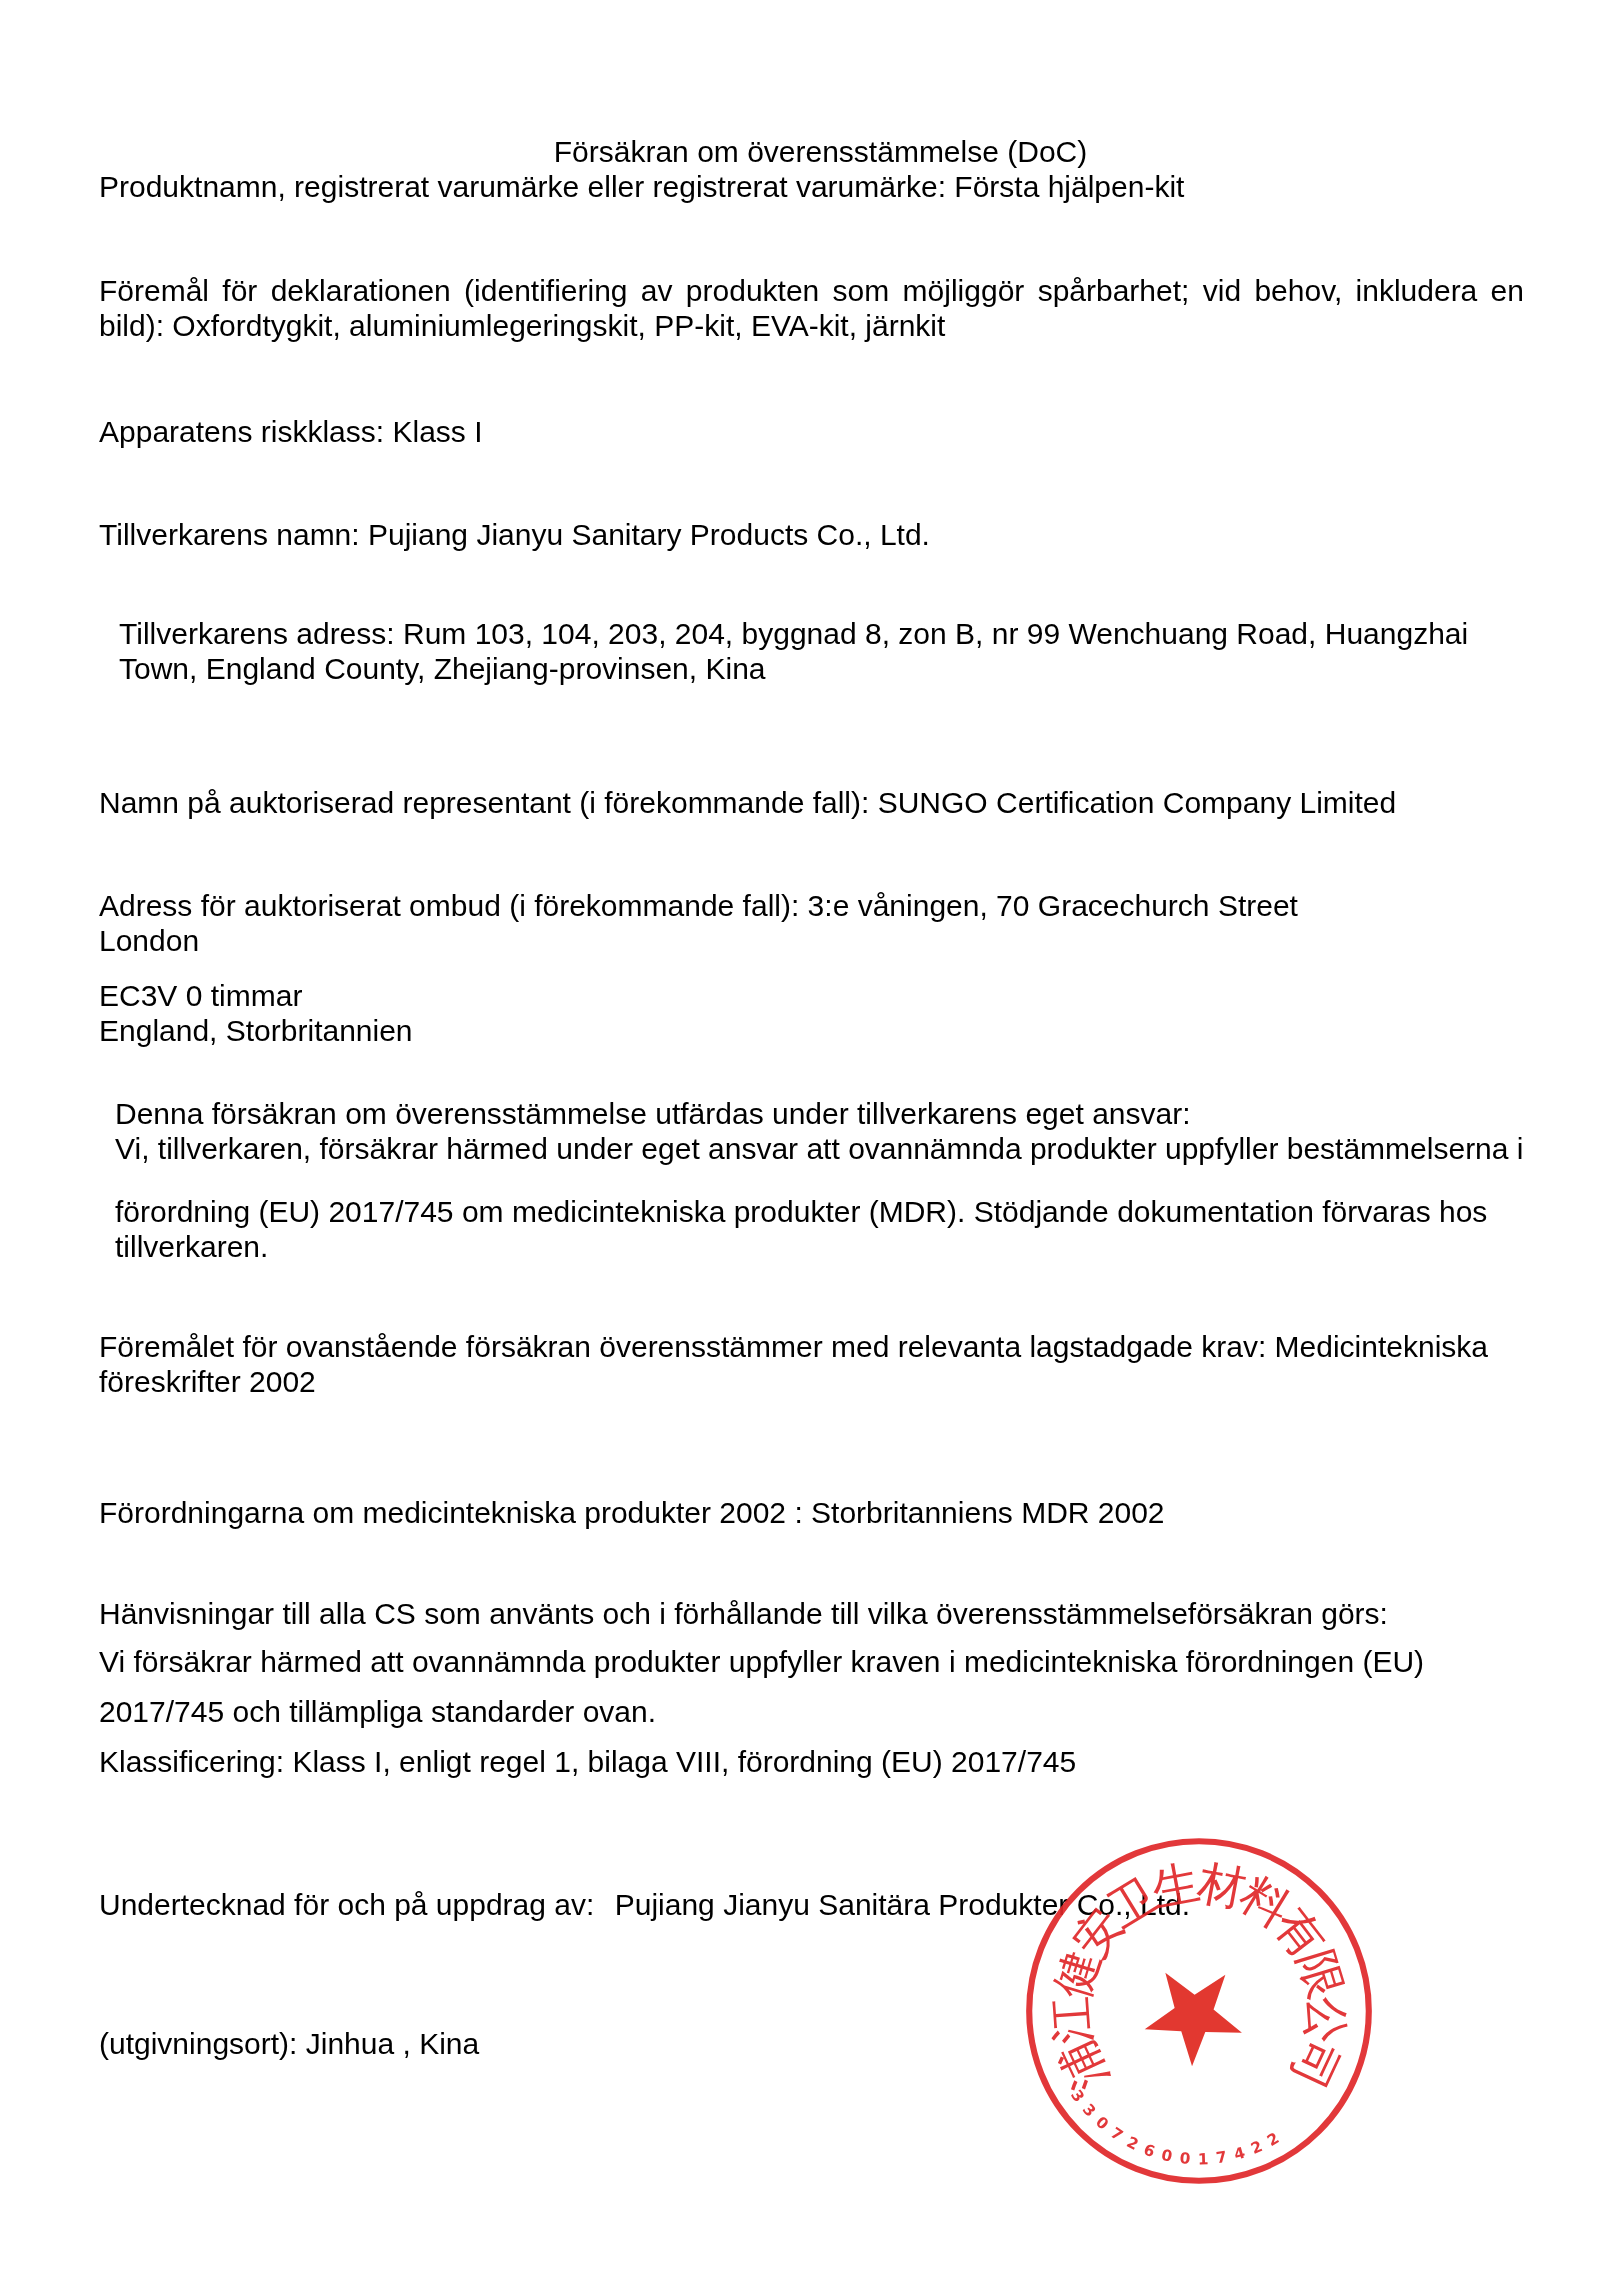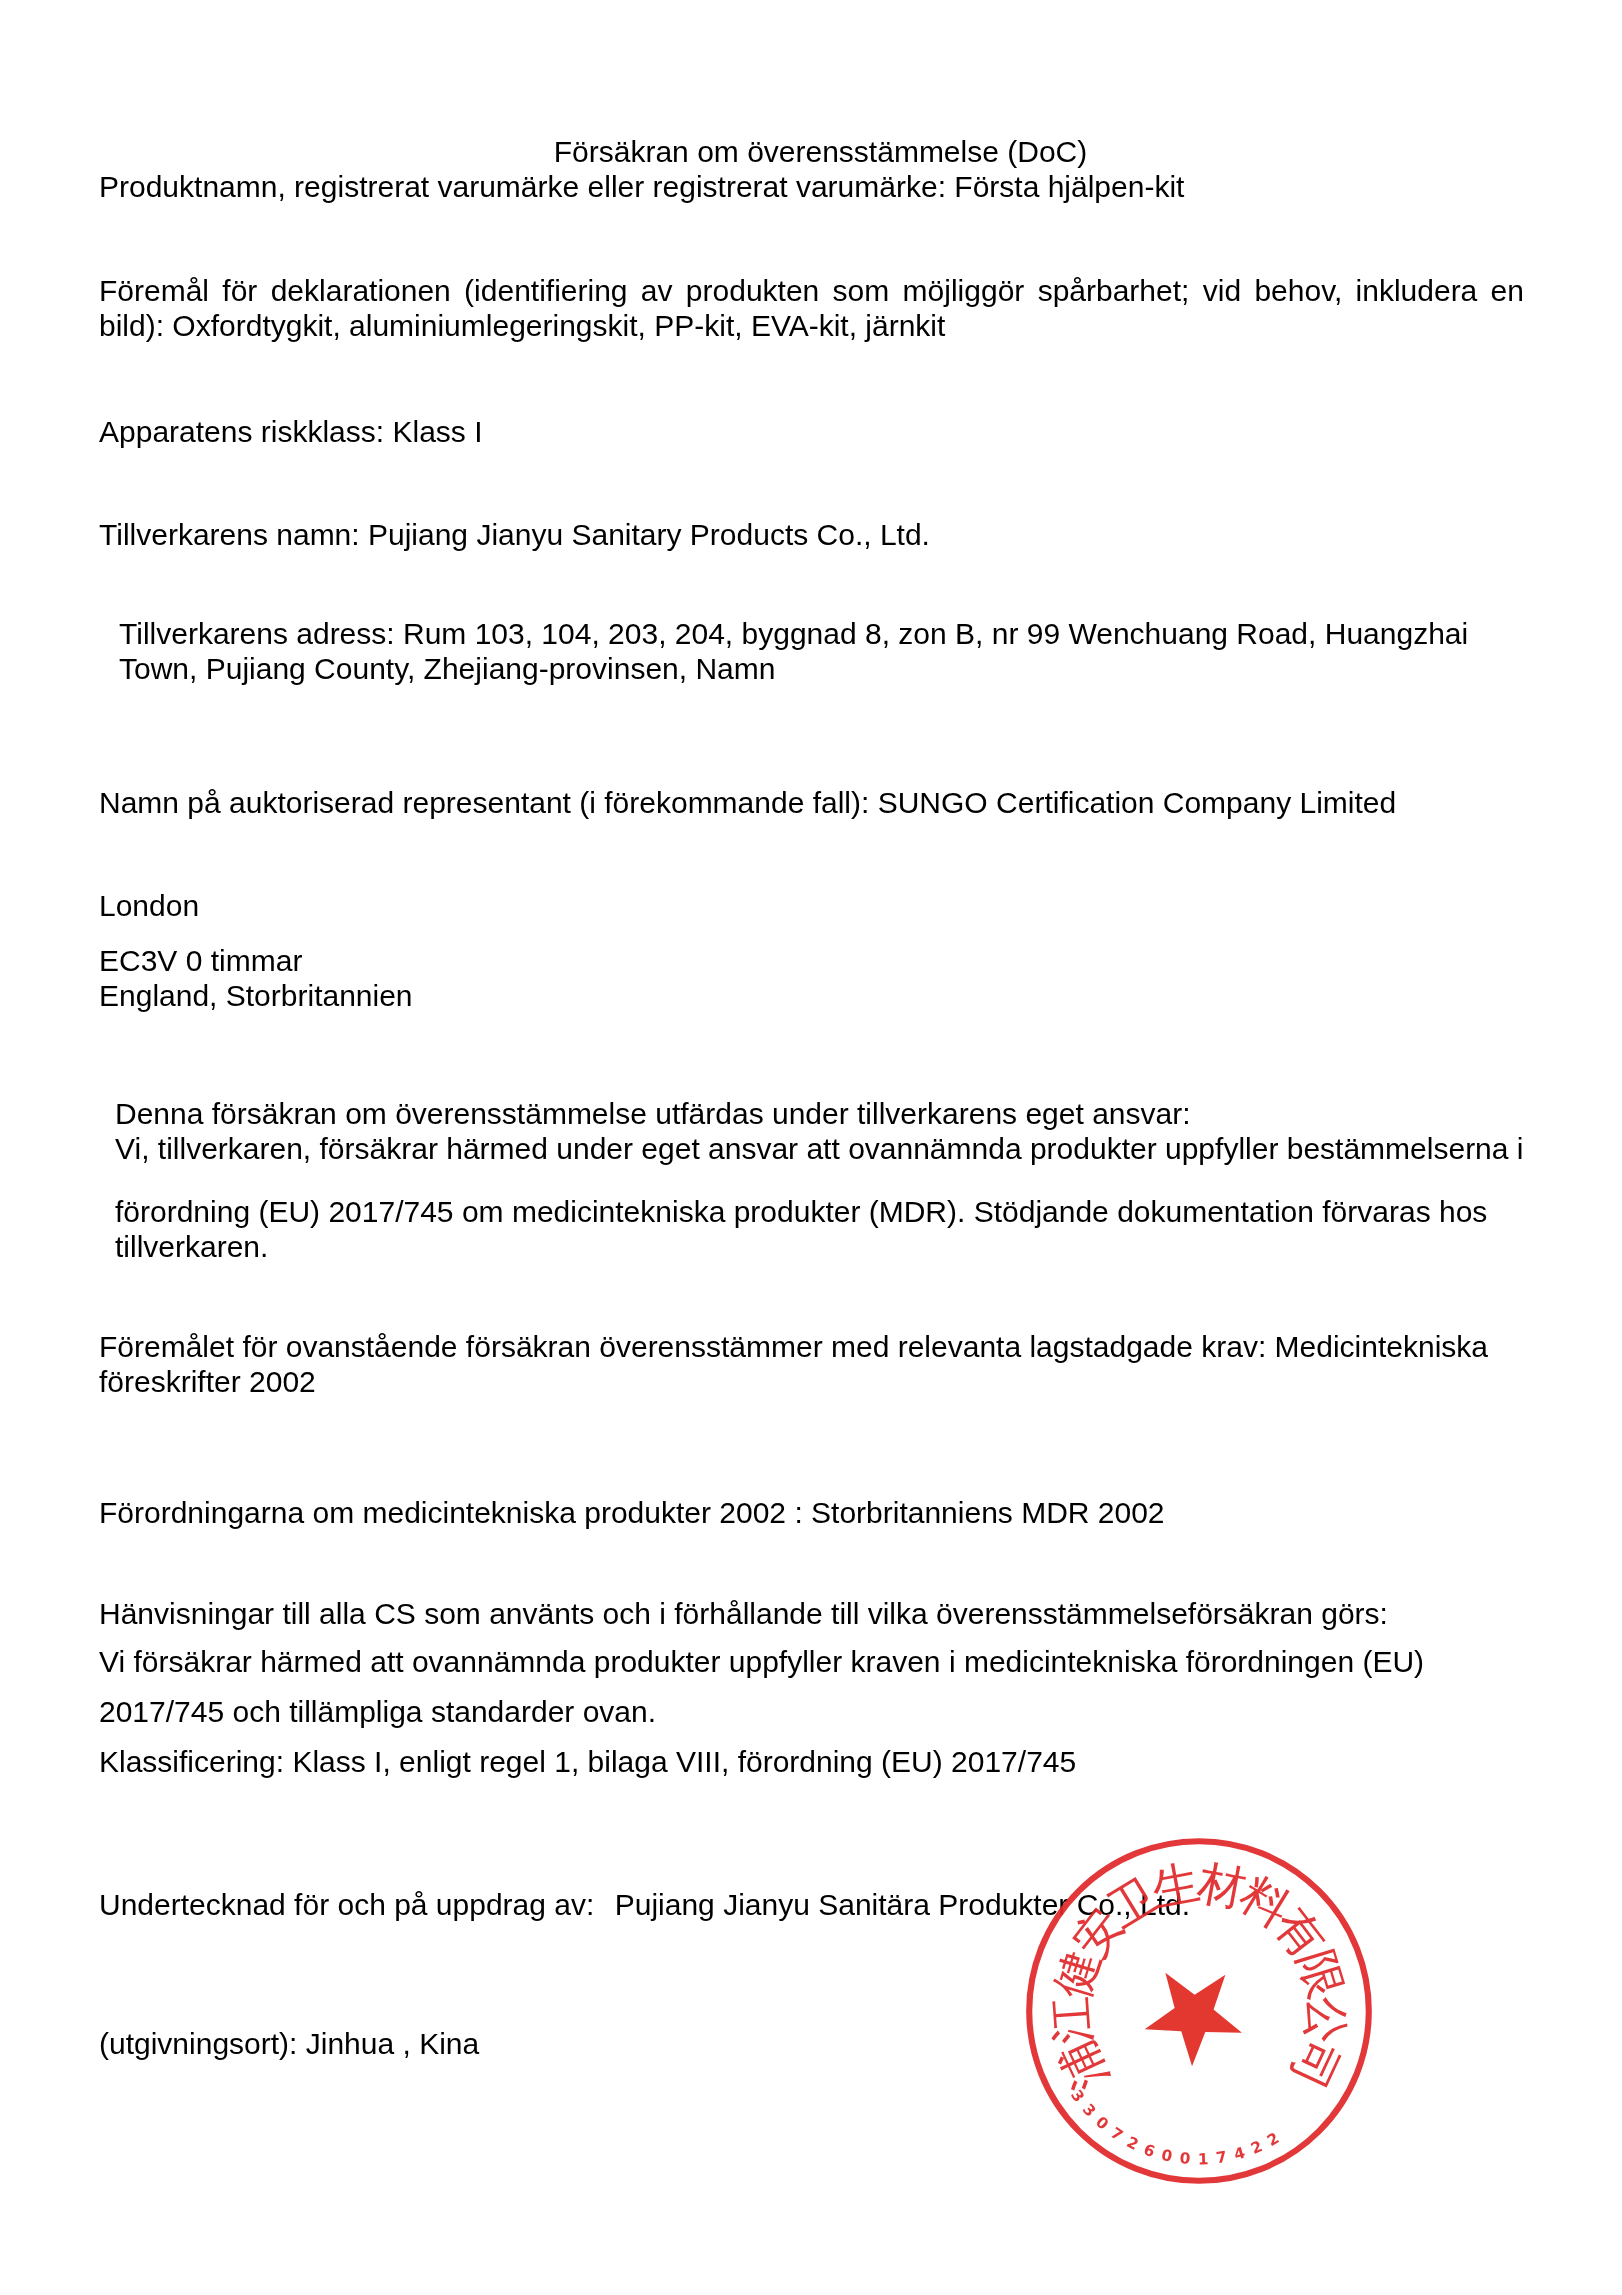--- a/index.html
+++ b/index.html
@@ -20,26 +20,27 @@
 <div class="line" style="top:169px;">Produktnamn, registrerat varumärke eller registrerat varumärke: Första hjälpen-kit</div>
 
 <div class="para justify" style="top:273px;">Föremål för deklarationen (identifiering av produkten som möjliggör spårbarhet; vid behov, inkludera en bild): Oxfordtygkit, aluminiumlegeringskit, PP-kit, EVA-kit, järnkit</div>
 
 <div class="line" style="top:414px;">Apparatens riskklass: Klass I</div>
 
 <div class="line" style="top:517px;">Tillverkarens namn: Pujiang Jianyu Sanitary Products Co., Ltd.</div>
 
 <div style="position:absolute; top:616px;padding-left:20px;">
   <div class="line" style="position:relative; left:99px;">Tillverkarens adress: Rum 103, 104, 203, 204, byggnad 8, zon B, nr 99 Wenchuang Road, Huangzhai</div>
-  <div class="line" style="position:relative; left:99px;">Town, Pujiang County, Zhejiang-provinsen, Namn</div>
+  <div class="line" style="position:relative; left:99px;">Town, England County, Zhejiang-provinsen, Kina</div>
 </div>
 
 <div class="line" style="top:785px;">Namn på auktoriserad representant (i förekommande fall): SUNGO Certification Company Limited</div>
 
 <div style="position:absolute; top:888px;">
+  <div class="line" style="position:relative; left:99px;">Adress för auktoriserat ombud (i förekommande fall): 3:e våningen, 70 Gracechurch Street</div>
   <div class="line" style="position:relative; left:99px;">London</div>
   <div class="line" style="position:relative; left:99px;margin-top:20px;">EC3V 0 timmar</div>
   <div class="line" style="position:relative; left:99px;">England, Storbritannien</div>
 </div>
 
 <div style="position:absolute; top:1096px;padding-left:16px;">
   <div class="line" style="position:relative; left:99px;">Denna försäkran om överensstämmelse utfärdas under tillverkarens eget ansvar:</div>
   <div class="line" style="position:relative; left:99px;">Vi, tillverkaren, försäkrar härmed under eget ansvar att ovannämnda produkter uppfyller bestämmelserna i</div>
   <div class="line" style="position:relative; left:99px;margin-top:28px;">förordning (EU) 2017/745 om medicintekniska produkter (MDR). Stödjande dokumentation förvaras hos</div>
   <div class="line" style="position:relative; left:99px;">tillverkaren.</div>

